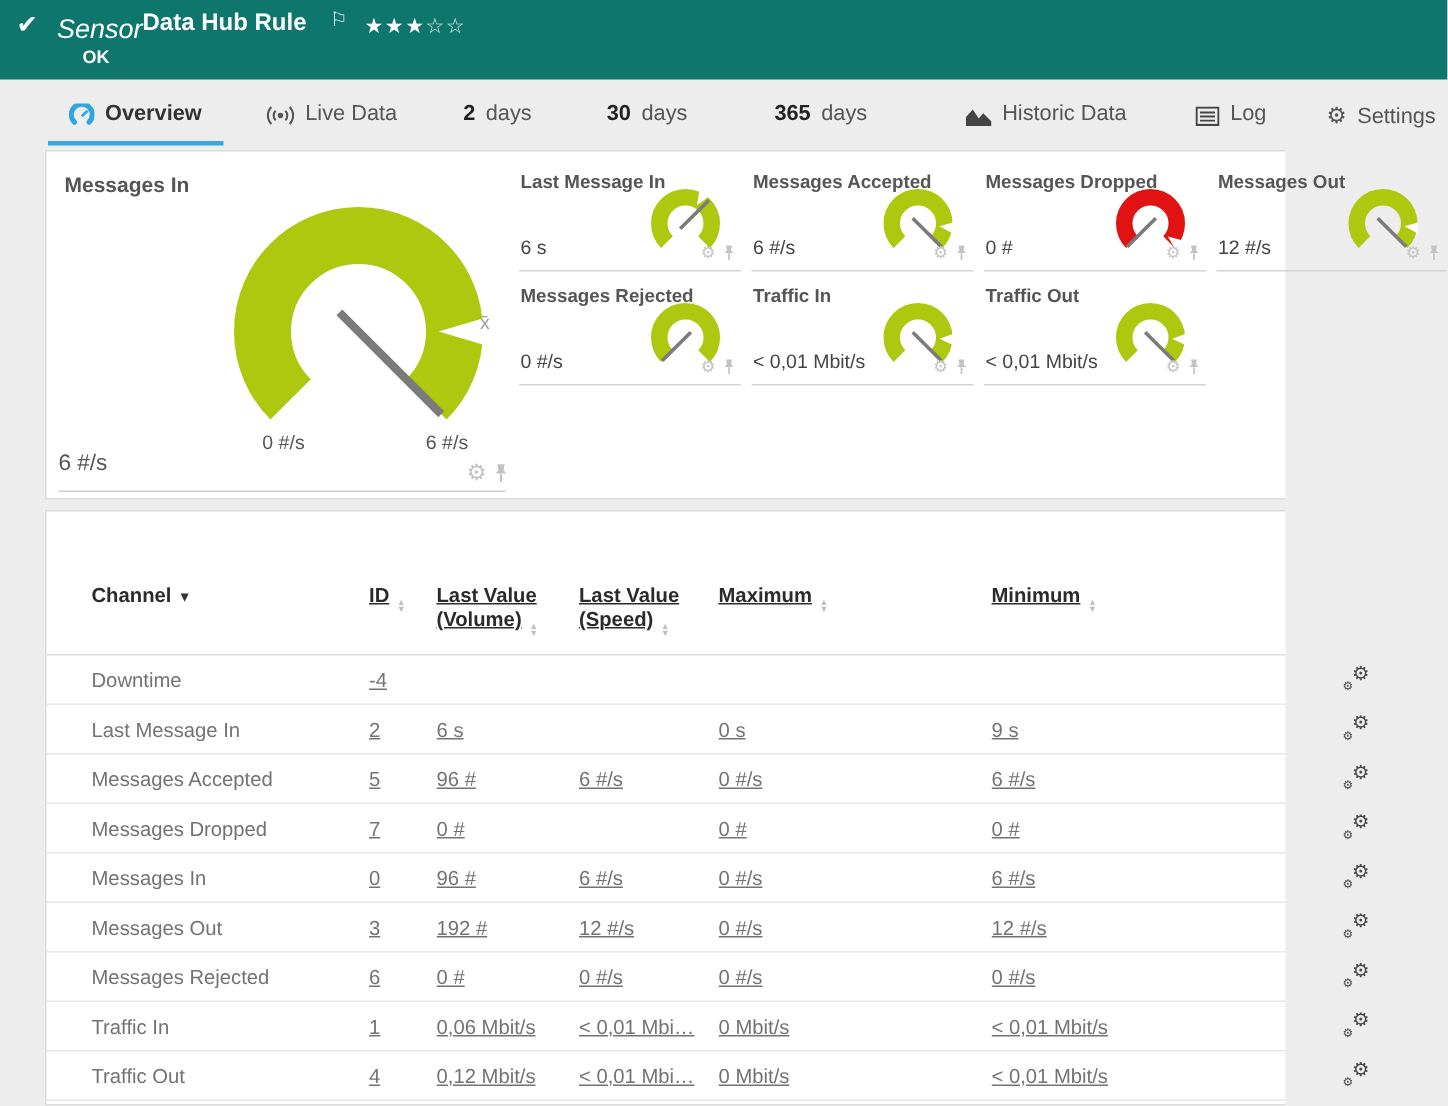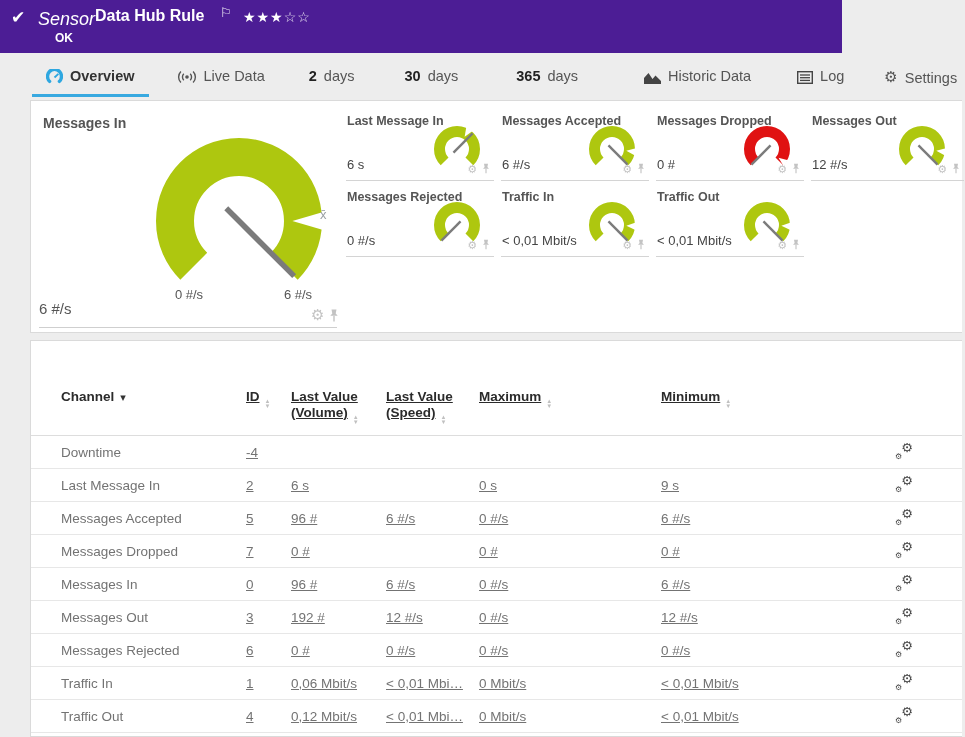--- a/index.html
+++ b/index.html
@@ -4,22 +4,22 @@
 <style>
   * { margin:0; padding:0; box-sizing:border-box; }
   html,body { width:965px; height:737px; overflow:hidden; }
   body {
     font-family:"Liberation Sans","DejaVu Sans",sans-serif;
     background:#ededed; color:#4a4a4a; position:relative;
   }
   .page { position:absolute; inset:0; }
 
   
-  .topbar { position:absolute; left:0; top:0; width:842px; height:53px;
-    background:#4c1d95; color:#fff; }
+  .topbar { position:absolute; left:0; top:0; width:965px; height:53px;
+    background:#0f766e; color:#fff; }
   .topbar .check { position:absolute; left:11px; top:7px; font-size:17px; font-weight:bold; }
   .topbar .check::before { content:"\2714"; }
   .topbar .type-label { position:absolute; left:38px; top:9px; font-size:18px; font-style:italic; }
   .topbar .title { position:absolute; left:95px; top:7px; font-size:16px; font-weight:bold; }
   .topbar .flag { position:absolute; left:220px; top:5px; font-size:13px; opacity:.9; }
   .topbar .flag::before { content:"\2690"; }
   .topbar .stars { position:absolute; left:243px; top:9px; font-size:14px; letter-spacing:1px; cursor:pointer; }
   .topbar .stars .empty { opacity:.85; }
   .topbar .status { position:absolute; left:55px; top:31px; font-size:12px; font-weight:bold; }
 
@@ -30,21 +30,21 @@
     cursor:pointer; white-space:nowrap; }
   .tab b { color:#222; font-weight:bold; }
   .tab.active { border-bottom:3px solid #38a9e0; color:#333; font-weight:bold; }
   .tab .ticon { display:inline-flex; }
   .tab .gear-glyph::before { content:"\2699"; font-size:15px; color:#555; }
   .tabs .sp1{margin-left:2px} .tabs .sp2{margin-left:14px} .tabs .sp3{margin-left:16px}
   .tabs .sp4{margin-left:22px} .tabs .sp5{margin-left:30px} .tabs .sp6{margin-left:38px}
   .tabs .sp7{margin-left:18px} .tabs .sp8{margin-left:12px}
 
   
-  .panel { position:absolute; left:30px; width:932px; background:#fff;
+  .panel { position:absolute; left:30px; width:827px; background:#fff;
     border:1px solid #dadada; border-right:none; }
   .gauges-panel { top:100px; height:233px; }
   .table-panel  { top:340px; height:397px; }
 
   
   .main-block { position:absolute; left:0; top:0; width:315px; height:233px; }
   .main-block .g-title { position:absolute; left:12px; top:14px; font-size:14px; font-weight:bold; color:#555; }
   .main-gauge-box { position:absolute; left:122px; top:34px; width:172px; height:172px; }
   .scale-label { position:absolute; top:186px; width:60px; text-align:center; font-size:13px; color:#555; }
   .scale-min { left:128px; } .scale-max { left:237px; }

